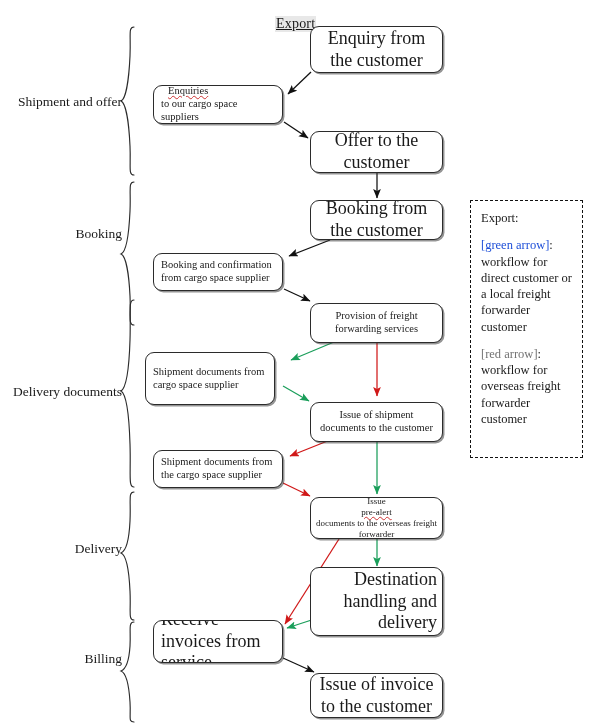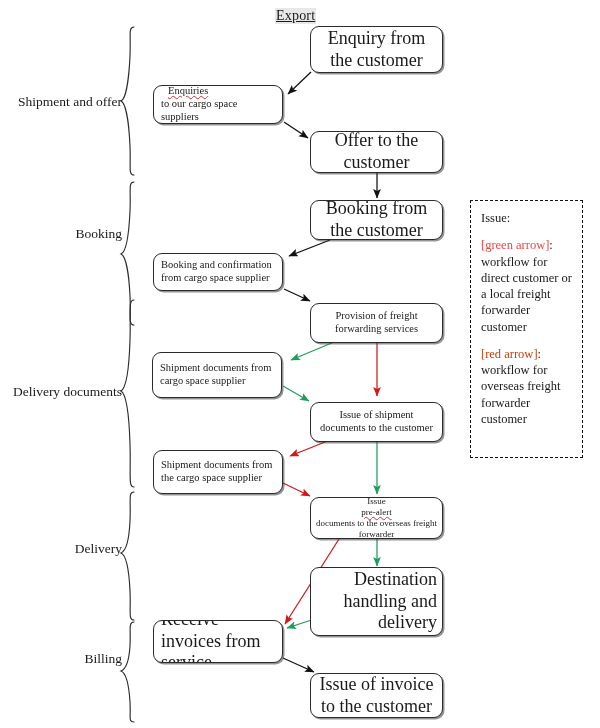--- a/index.html
+++ b/index.html
@@ -41,22 +41,22 @@
   .sp{ text-decoration:underline; text-decoration-style:wavy;
        text-decoration-color:#c33; text-decoration-thickness:1px; }
 
   #legend{
     position:absolute;left:470px;top:200px;width:113px;height:258px;
     border:1.4px dashed #111;background:#fff;box-sizing:border-box;
     padding:9px 8px 0 10px;
   }
   #legend p{margin:0;font-size:12.5px;line-height:1.3;}
   #legend .gap{height:11px;}
-  .sw-green{color:#ef4444;}
-  .sw-red{color:#c2410c;}
+  .sw-green{color:#1d4ed8;}
+  .sw-red{color:#737373;}
 </style>
 </head>
 <body>
 
 <div id="canvas">
 
   <svg class="layer" viewBox="0 0 600 728" xmlns="http://www.w3.org/2000/svg">
     <defs>
       <marker id="ahB" markerWidth="9" markerHeight="9" refX="7.2" refY="3.1" orient="auto" markerUnits="strokeWidth">
         <path d="M0,0 L7.6,3.1 L0,6.2 L1.6,3.1 Z" fill="#111111"></path>
@@ -95,21 +95,21 @@
     </g>
 
     <g>
       <path d="M377,343 L377,396" stroke="#d01818" stroke-width="1.25" fill="none" marker-end="url(#ahR)"></path>
       <path d="M330,440 L290,456" stroke="#d01818" stroke-width="1.25" fill="none" marker-end="url(#ahR)"></path>
       <path d="M283,483 L310,496" stroke="#d01818" stroke-width="1.25" fill="none" marker-end="url(#ahR)"></path>
       <path d="M339,539 L285,624" stroke="#d01818" stroke-width="1.25" fill="none" marker-end="url(#ahR)"></path>
     </g>
   </svg>
 
-  <div class="title" style="left:275px;top:8px;">Export</div>
+  <div class="title" style="left:275px;top:16px;">Export</div>
 
   <div class="phase" style="left:0px;top:94px;width:122px;">Shipment and offer</div>
   <div class="phase" style="left:0px;top:226px;width:122px;">Booking</div>
   <div class="phase" style="left:0px;top:384px;width:122px;">Delivery documents</div>
   <div class="phase" style="left:0px;top:541px;width:122px;">Delivery</div>
   <div class="phase" style="left:0px;top:651px;width:122px;">Billing</div>
 
   <div class="node n-big" style="left:310px;top:26px;width:133px;height:47px;">
     <span>Enquiry from the customer</span>
   </div>
@@ -127,49 +127,49 @@
   </div>
 
   <div class="node n-big" style="left:310px;top:200px;width:133px;height:40px;">
     <span>Booking from the customer</span>
   </div>
 
   <div class="node n-small" style="left:310px;top:303px;width:133px;height:40px;">
     <span>Provision of freight forwarding services</span>
   </div>
 
-  <div class="node n-small left" style="left:152px;top:352px;width:130px;height:46px;">
+  <div class="node n-small left" style="left:145px;top:352px;width:130px;height:53px;">
     <span>Shipment documents from cargo space supplier</span>
   </div>
 
   <div class="node n-small" style="left:310px;top:402px;width:133px;height:40px;">
     <span>Issue of shipment documents to the customer</span>
   </div>
 
-  <div class="node n-small left" style="left:153px;top:450px;width:130px;height:44px;">
+  <div class="node n-small left" style="left:153px;top:450px;width:130px;height:38px;">
     <span>Shipment documents from the cargo space supplier</span>
   </div>
 
   <div class="node n-tiny" style="left:310px;top:497px;width:133px;height:42px;">
     <span>Issue <span class="sp">pre-alert</span> documents to the overseas freight forwarder</span>
   </div>
 
   <div class="node n-big" style="left:310px;top:567px;width:133px;height:69px;text-align:right;">
     <span>Destination handling and delivery</span>
   </div>
 
   <div class="node n-big left" style="left:153px;top:620px;width:130px;height:43px;">
     <span>Receive invoices from service</span>
   </div>
 
   <div class="node n-big" style="left:310px;top:673px;width:133px;height:45px;text-align:center;">
     <span>Issue of invoice to the customer</span>
   </div>
 
   <div id="legend">
-    <p>Issue:</p>
+    <p>Export:</p>
     <div class="gap"></div>
     <p><span class="sw-green">[green arrow]</span><span>: workflow for direct customer or a local freight forwarder customer</span></p>
     <div class="gap"></div>
     <p><span class="sw-red">[red arrow]</span><span>: workflow for overseas freight forwarder customer</span></p>
   </div>
 
 </div>
 
 </body></html>

